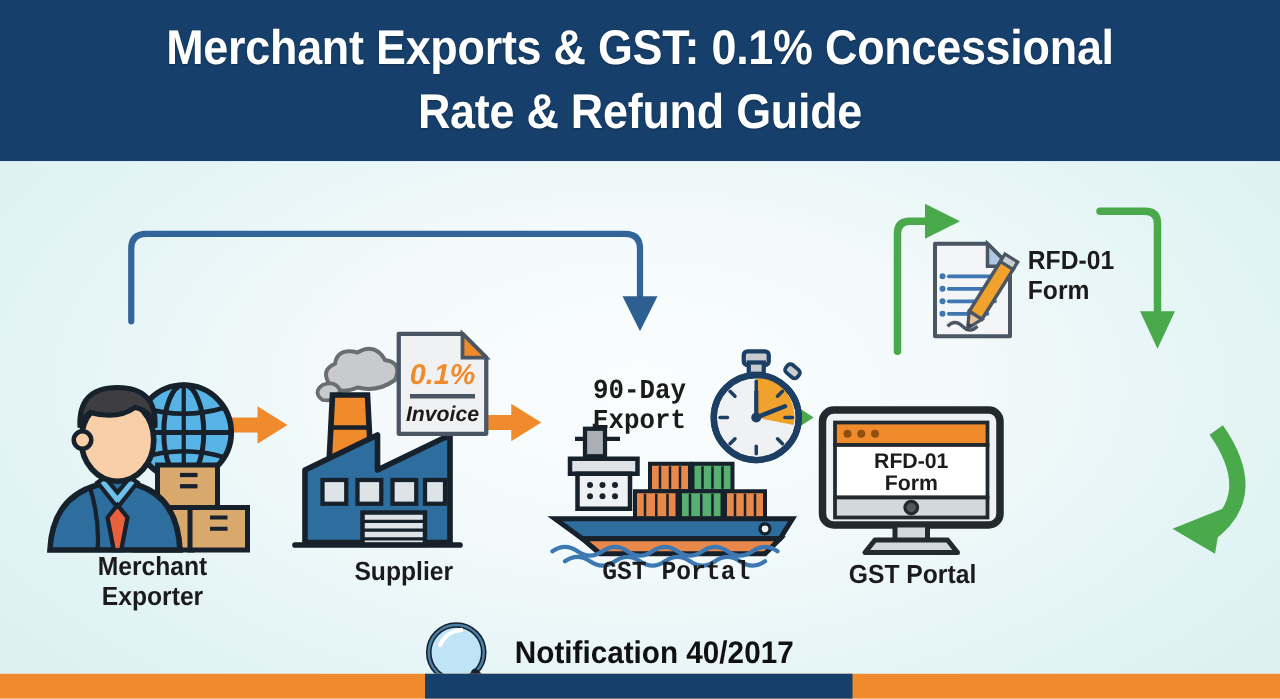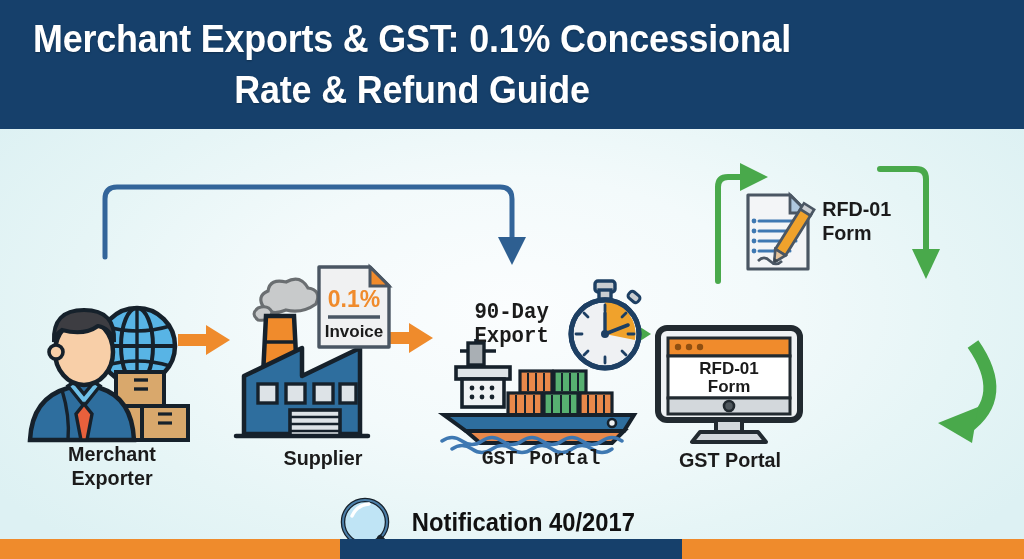--- a/index.html
+++ b/index.html
@@ -12,21 +12,21 @@
   }
   .infographic {
     position:relative; width:1024px; height:559px;
     background:#ffffff;
   }
 
   
   .header {
     position:absolute; left:0; top:0; width:1024px; height:129px;
     background:#16406B;
-    display:flex; align-items:center; justify-content:flex-start;
+    display:flex; align-items:center; justify-content:center;
     text-align:center;
   }
   .header-title {
     color:#ffffff;
     font-family:"Liberation Sans", sans-serif;
     font-weight:bold;
     font-size:39px;
     line-height:1.30;
     letter-spacing:-0.2px;
     transform:scaleX(0.92);
@@ -57,21 +57,21 @@
   .node { position:absolute;margin-top:40px; }
   .node-label {
     position:absolute; width:100%; text-align:center;
     font-weight:bold; color:#1b1b1b;
     font-size:20px; line-height:1.12;
     transform:scaleX(0.94);
     white-space:pre-line;
   }
 
   
-  #node-merchant { left:12px;  top:125px; width:200px; height:210px; }
+  #node-merchant { left:22px;  top:125px; width:200px; height:210px; }
   #node-supplier { left:228px; top:95px;  width:190px; height:240px; }
   #node-ship     { left:436px; top:100px; width:210px; height:235px;font-family:Liberation Mono, monospace; }
   #node-portal   { left:640px; top:155px; width:180px; height:180px; }
   #node-bank     { left:828px; top:155px; width:190px; height:215px; }
   #node-rfd      { left:742px; top:22px;  width:185px; height:85px;  }
   #node-notif    { left:336px; top:325px; width:360px; height:70px;  }
 
   .icon-wrap { position:absolute; left:0; top:0; width:100%; }
   svg { display:block; overflow:visible; }
 
@@ -204,21 +204,21 @@
 
           <rect x="62" y="146" width="50" height="26" fill="#DDE3E7" stroke="#16212B" stroke-width="3.6"></rect>
           <line x1="62" y1="153" x2="112" y2="153" stroke="#16212B" stroke-width="2.6"></line>
           <line x1="62" y1="160" x2="112" y2="160" stroke="#16212B" stroke-width="2.6"></line>
           <line x1="62" y1="167" x2="112" y2="167" stroke="#16212B" stroke-width="2.6"></line>
 
           <line x1="8" y1="172" x2="140" y2="172" stroke="#16212B" stroke-width="4.5" stroke-linecap="round"></line>
         </svg>
       </div>
 
-      <div style="position:absolute; left:86px; top:-1px;">
+      <div style="position:absolute; left:86px; top:-1px;font-style:italic;">
         <svg width="80" height="88" viewBox="0 0 80 88">
           <path d="M5 4 L56 4 L75 23 L75 84 L5 84 Z" fill="#F0F1F2" stroke="#4A5663" stroke-width="3.4" stroke-linejoin="round"></path>
           <path d="M56 4 L75 23 L56 23 Z" fill="#F08B2C" stroke="#4A5663" stroke-width="3"></path>
           <text x="40" y="44" text-anchor="middle" font-family="Liberation Sans, sans-serif" font-size="23" font-weight="bold" fill="#F08B2C">0.1%</text>
           <line x1="14" y1="54" x2="66" y2="54" stroke="#4A5663" stroke-width="3.6"></line>
           <text x="40" y="74" text-anchor="middle" font-family="Liberation Sans, sans-serif" font-size="17" font-weight="bold" fill="#1B1B1B">Invoice</text>
         </svg>
       </div>
       <div class="node-label" id="label-supplier">Supplier</div>
     </div>

